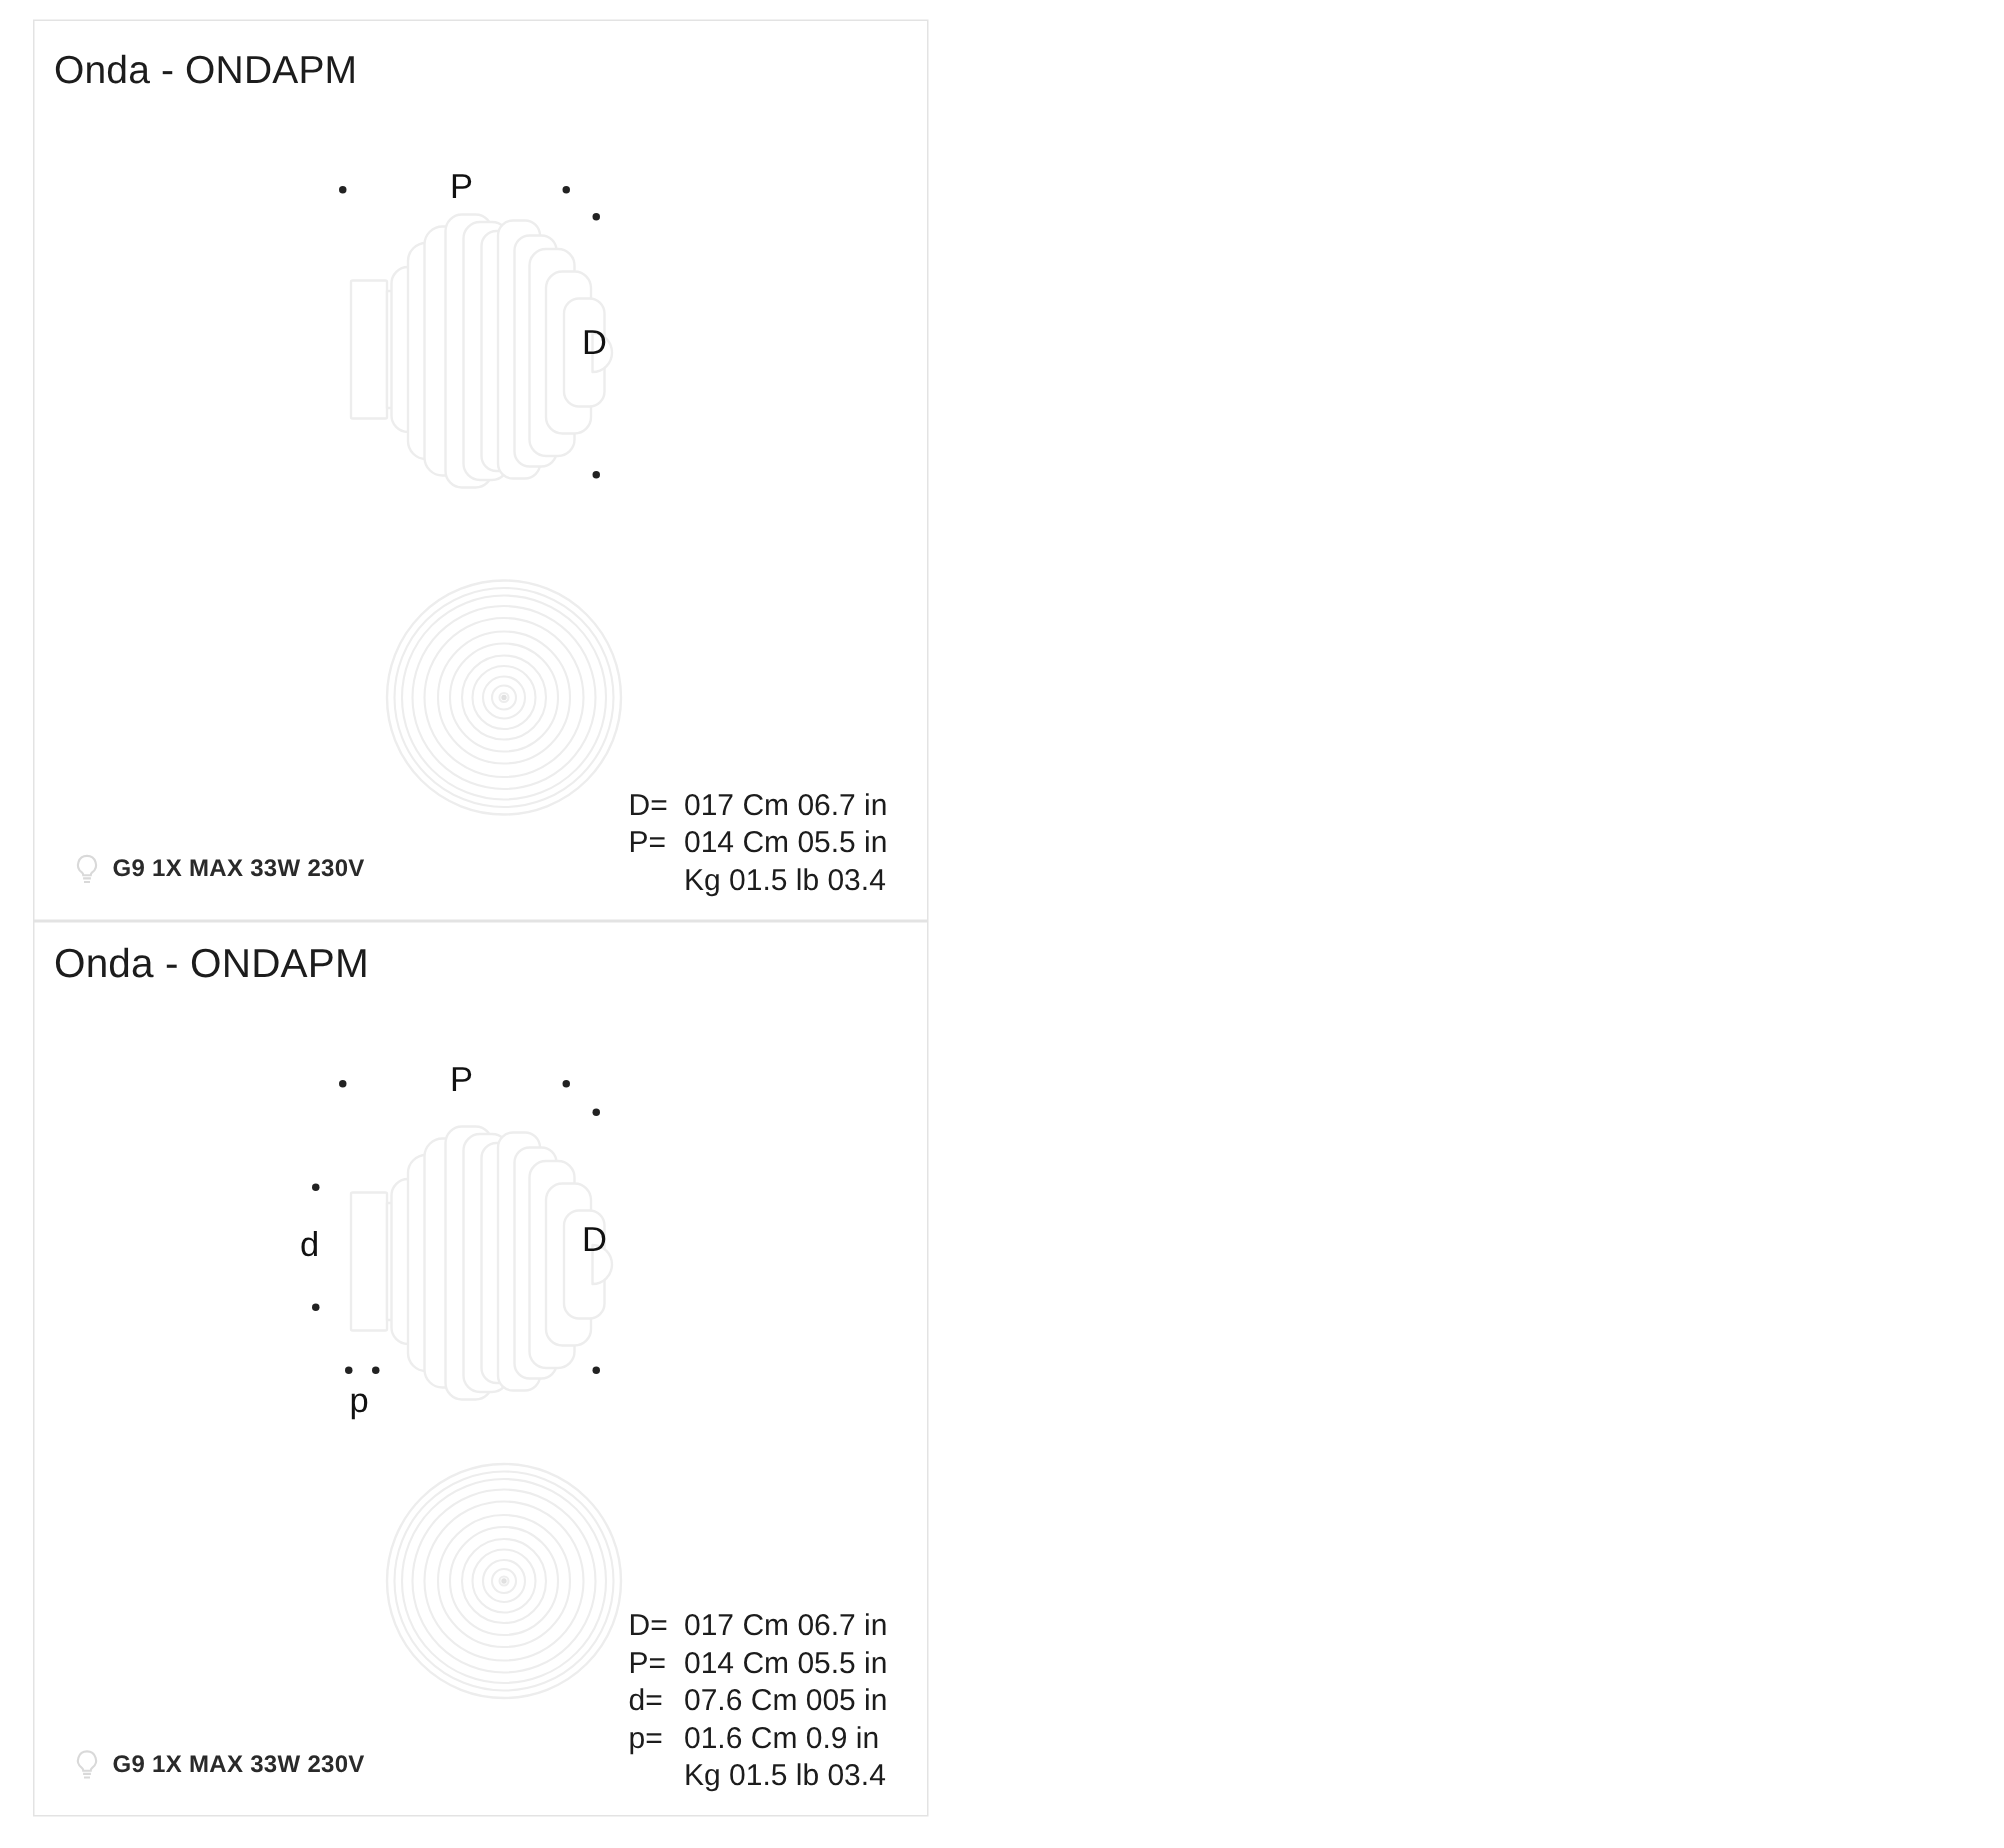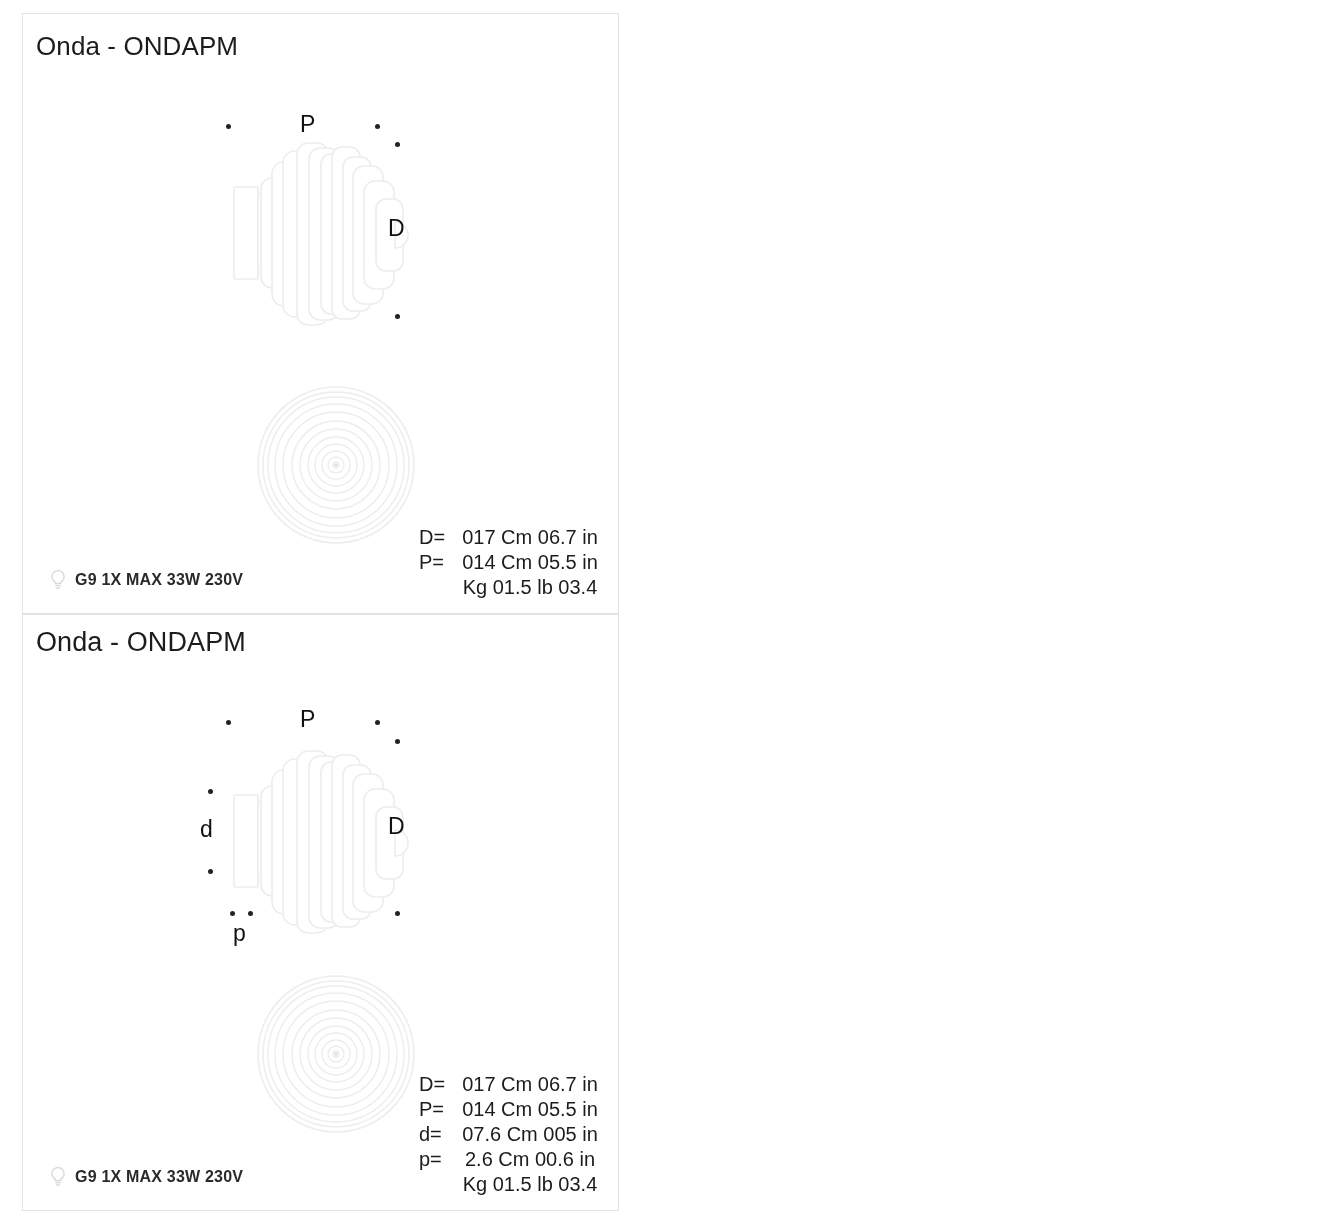--- a/index.html
+++ b/index.html
@@ -104,21 +104,21 @@
     display: flex;
     justify-content: flex-start;
   }
   .spec-label {
     display: inline-block;
     width: 37px;
     flex: 0 0 37px;
   }
   .spec-value {
     display: inline-block;
-    text-align: center;
+    text-align: left;
     flex: 0 0 auto;
     min-width: 148px;
   }
 
   
   .lamp-spec {
     position: absolute;
     left: 26px;
     display: flex;
     align-items: center;
@@ -285,21 +285,21 @@
       <div class="spec-row">
         <span class="spec-label">P=</span>
         <span class="spec-value">014 Cm 05.5 in</span>
       </div>
       <div class="spec-row">
         <span class="spec-label">d=</span>
         <span class="spec-value">07.6 Cm 005 in</span>
       </div>
       <div class="spec-row">
         <span class="spec-label">p=</span>
-        <span class="spec-value">2.6 Cm 00.6 in</span>
+        <span class="spec-value">01.6 Cm 0.9 in</span>
       </div>
       <div class="spec-row">
         <span class="spec-label"></span>
         <span class="spec-value">Kg 01.5 lb 03.4</span>
       </div>
     </div>
 
     <div class="lamp-spec" style="bottom:22px;">
       <svg class="bulb-icon" viewBox="0 0 18 22">
         <path d="M9 1.6 a6 6 0 0 1 3.6 10.8 c-0.8 0.6 -1.1 1.3 -1.1 2.1 h-5 c0 -0.8 -0.3 -1.5 -1.1 -2.1 A6 6 0 0 1 9 1.6 z" fill="none" stroke="#d9d9d9" stroke-width="1.4"></path>

